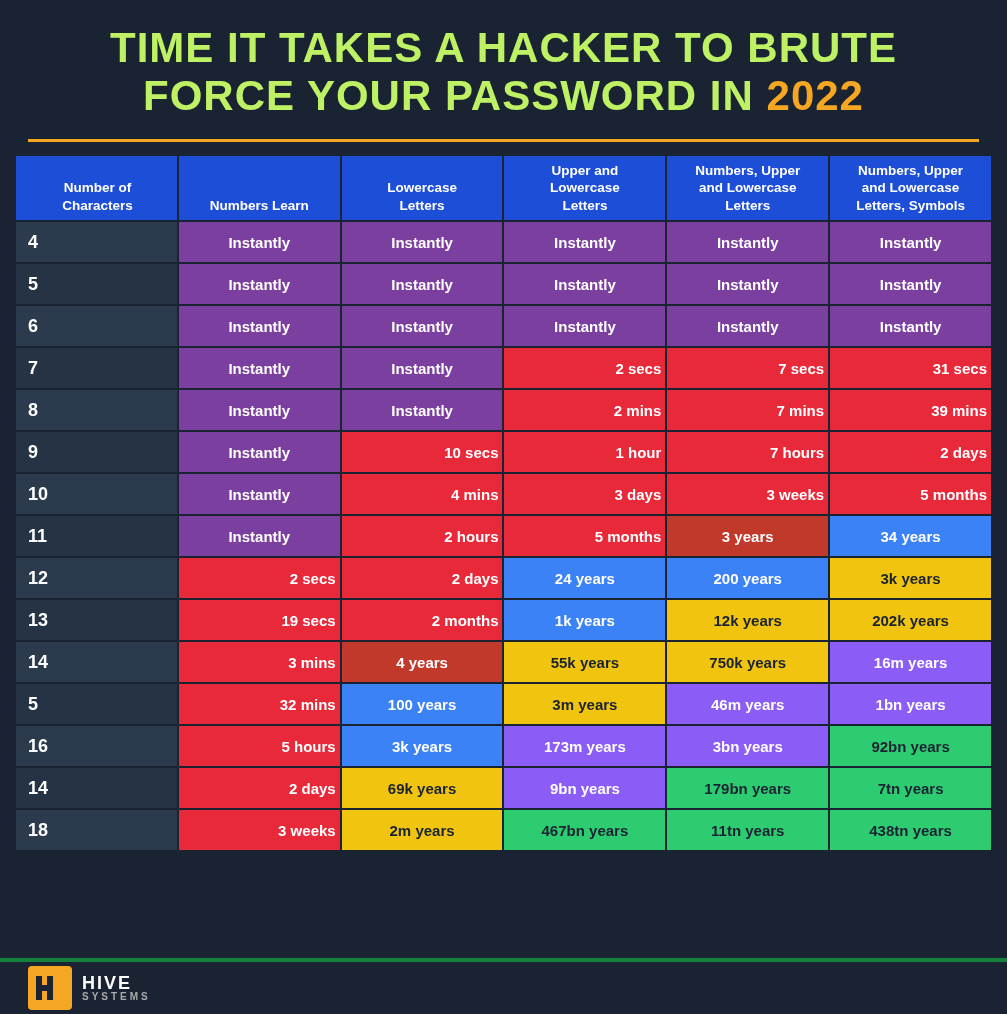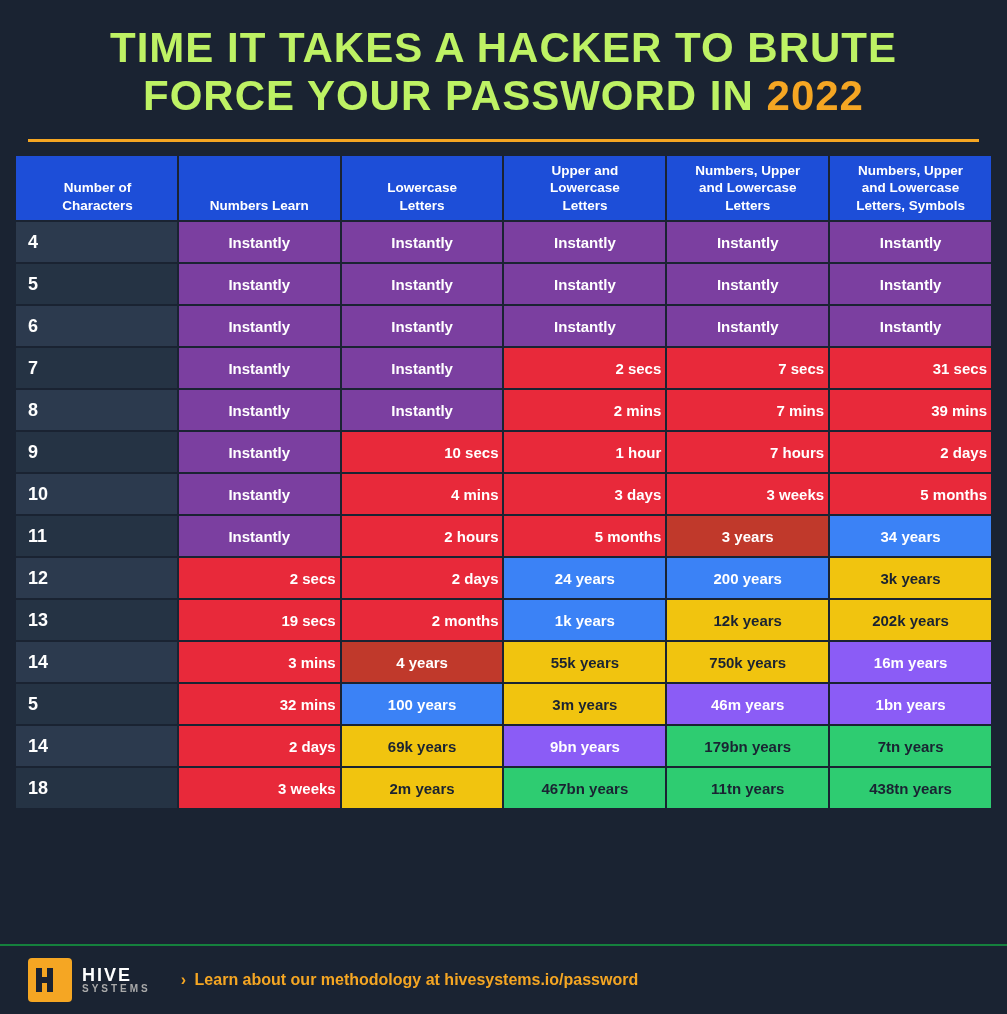--- a/index.html
+++ b/index.html
@@ -79,23 +79,23 @@
     .col-red-bright { background-color: #e8293a; text-align: right; }
     .col-red-medium { background-color: #c0392b; }
     .col-green-dark { background-color: #8b5cf6; }
     .col-orange { background-color: #3b82f6; text-align: center; }
     .col-yellow { background-color: #f1c40f; color: #1a2332 !important; }
     .col-green-bright { background-color: #2ecc71; color: #1a2332 !important; }
 
     .footer {
       display: flex;
       align-items: center;
-      padding: 12px 28px;
+      padding: 4px 28px;
       background-color: #1a2332;
-      border-top: 2px solid #15803d;
+      border-top: 4px solid #15803d;
       margin-top: 20px;
     }
     .footer-logo {
       display: flex;
       align-items: center;
       gap: 10px;
       margin-right: 30px;
     }
     .logo-icon {
       width: 44px;
@@ -246,20 +246,28 @@
         </tr>
         <tr>
           <td>5</td>
           <td class="col-red-bright">32 mins</td>
           <td class="col-orange">100 years</td>
           <td class="col-yellow">3m years</td>
           <td class="col-green-dark">46m years</td>
           <td class="col-green-dark">1bn years</td>
         </tr>
         <tr>
+          <td>16</td>
+          <td class="col-red-bright">5 hours</td>
+          <td class="col-orange">3k years</td>
+          <td class="col-green-dark">173m years</td>
+          <td class="col-green-dark">3bn years</td>
+          <td class="col-green-bright">92bn years</td>
+        </tr>
+        <tr>
           <td>14</td>
           <td class="col-red-bright">2 days</td>
           <td class="col-yellow">69k years</td>
           <td class="col-green-dark">9bn years</td>
           <td class="col-green-bright">179bn years</td>
           <td class="col-green-bright">7tn years</td>
         </tr>
         <tr>
           <td>18</td>
           <td class="col-red-bright">3 weeks</td>
@@ -278,17 +286,13 @@
       <rect width="44" height="44" rx="4" fill="#f5a623"></rect>
       <rect x="8" y="10" width="6" height="24" fill="#1a2332"></rect>
       <rect x="19" y="10" width="6" height="24" fill="#1a2332"></rect>
       <rect x="8" y="19" width="17" height="6" fill="#1a2332"></rect>
     </svg>
     <div class="logo-text">
       <span class="hive">HIVE</span>
       <span class="systems">SYSTEMS</span>
     </div>
   </div>
-  <div class="footer-link">
-    <span class="arrow">›</span>
-    <span> Learn about our methodology at </span><span style="color: rgb(245, 166, 35); font-weight: 700;">hivesystems.io/password</span>
-  </div>
 </div>
 
 </body></html>

